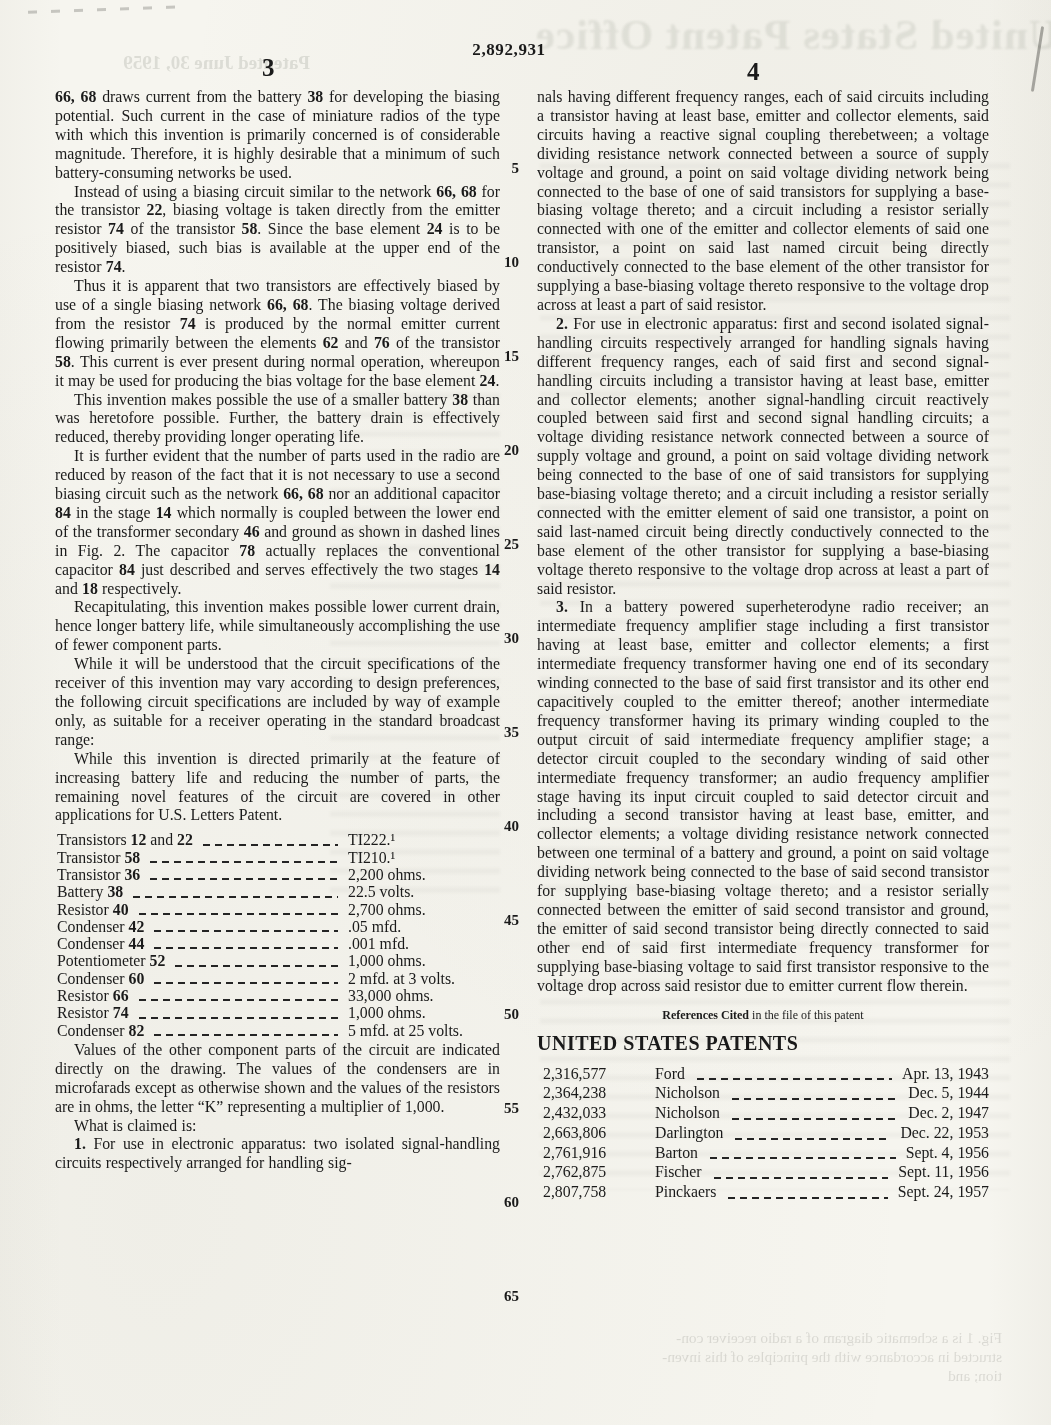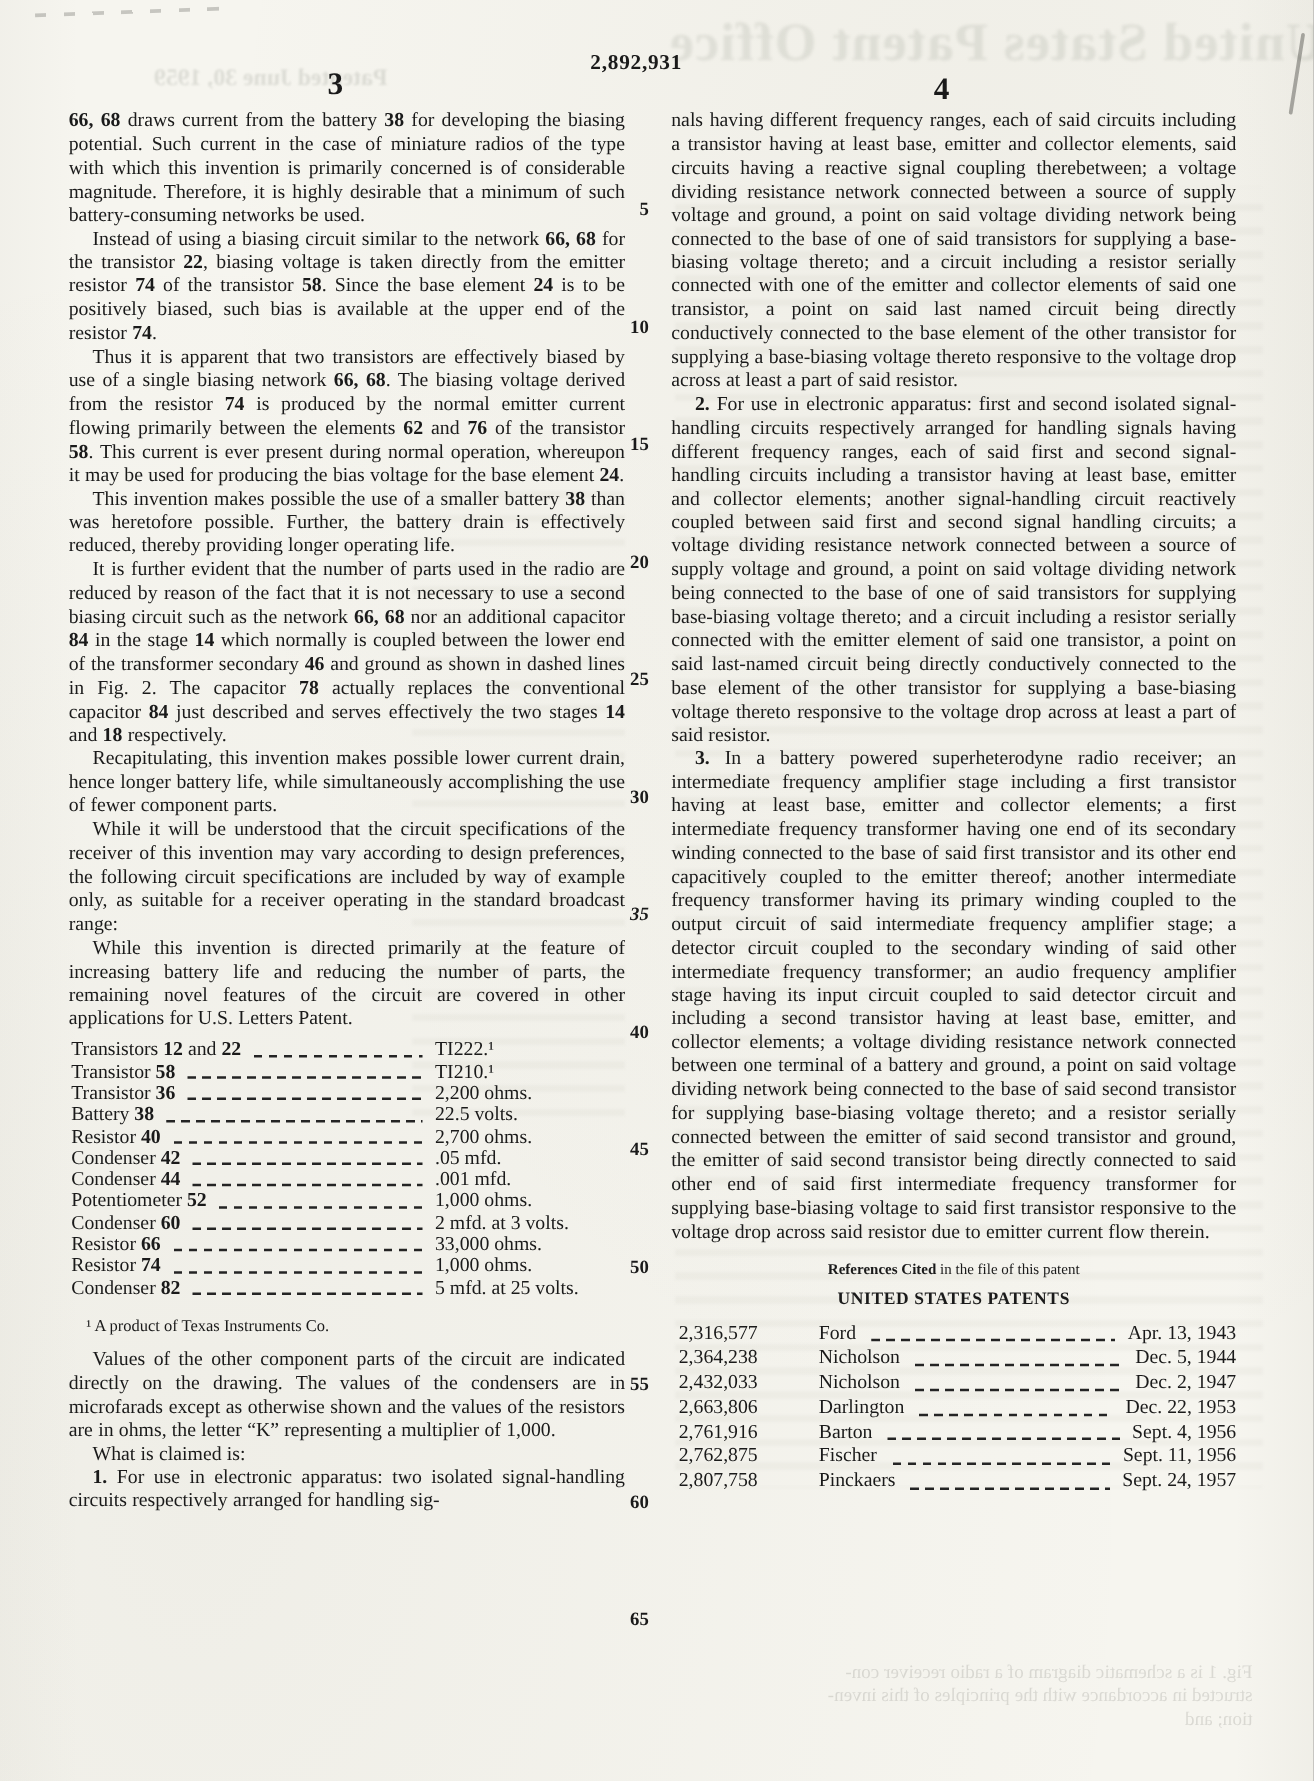--- a/index.html
+++ b/index.html
@@ -33,21 +33,21 @@
   .spec-table{margin:6px 0 2px 2px;}
   .spec-row{display:flex;align-items:baseline;font-size:15.8px;line-height:17.3px;}
   .spec-label{white-space:nowrap;}
   .spec-leader{flex:1;height:2px;margin:0 10px 3px 10px;align-self:flex-end;
     background:repeating-linear-gradient(to right,#242424 0 7px,transparent 7px 12px);}
   .spec-value{flex:0 0 152px;white-space:nowrap;}
   
   .footnote{font-size:13.2px;margin:14px 0 10px 14px;}
   
   .refs-heading{text-align:center;font-size:12px;margin-top:12px;}
-  .refs-subheading{text-align:center;font-size:14px;font-weight:700;margin-top:9px;letter-spacing:0.5px;}
+  .refs-subheading{text-align:left;font-size:20px;font-weight:700;margin-top:9px;letter-spacing:0.5px;}
   .ref-rows{margin-top:9px;padding-left:6px;}
   .ref-row{display:flex;align-items:center;font-size:15.8px;line-height:19.8px;}
   .ref-num{flex:0 0 112px;white-space:nowrap;}
   .ref-name{white-space:nowrap;}
   .ref-leader{flex:1;height:2px;margin:0 10px 3px 12px;align-self:flex-end;
     background:repeating-linear-gradient(to right,#242424 0 7px,transparent 7px 12px);}
   .ref-date{white-space:nowrap;}
   
   .ghost{position:absolute;transform:scaleX(-1);pointer-events:none;white-space:nowrap;}
   .ghost-title{left:180px;top:10px;width:880px;text-align:left;direction:ltr;
@@ -89,21 +89,21 @@
   <div class="col-no col-no-left">3</div>
   <div class="col-no col-no-right">4</div>
 
   <div id="gutter">
       <div class="line-no" style="top: 160px;">5</div>
       <div class="line-no" style="top: 254px;">10</div>
       <div class="line-no" style="top: 348px;">15</div>
       <div class="line-no" style="top: 442px;">20</div>
       <div class="line-no" style="top: 536px;">25</div>
       <div class="line-no" style="top: 630px;">30</div>
-      <div class="line-no" style="top: 724px; font-style: italic;">35</div>
+      <div class="line-no" style="top: 724px;">35</div>
       <div class="line-no" style="top: 818px;">40</div>
       <div class="line-no" style="top: 912px;">45</div>
       <div class="line-no" style="top: 1006px;">50</div>
       <div class="line-no" style="top: 1100px;">55</div>
       <div class="line-no" style="top: 1194px;">60</div>
       <div class="line-no" style="top: 1288px;">65</div>
     </div>
 
   <div class="col col-left">
     <div id="left-paras-1">
@@ -171,21 +171,20 @@
           <span class="spec-label">Resistor <b>74</b></span>
           <span class="spec-leader"></span>
           <span class="spec-value">1,000 ohms.</span>
         </div>
         <div class="spec-row">
           <span class="spec-label">Condenser <b>82</b></span>
           <span class="spec-leader"></span>
           <span class="spec-value">5 mfd. at 25 volts.</span>
         </div>
       </div>
-    <div class="footnote">¹ A product of Texas Instruments Co.</div>
     <div id="left-paras-2">
         <p class="para">Values of the other component parts of the circuit are indicated directly on the drawing.  The values of the condensers are in microfarads except as otherwise shown and the values of the resistors are in ohms, the letter “K” representing a multiplier of 1,000.</p>
         <p class="para">What is claimed is:</p>
         <p class="para"><b>1.</b> For use in electronic apparatus: two isolated signal-handling circuits respectively arranged for handling sig-</p>
       </div>
   </div>
 
   <div class="col col-right">
     <div id="right-paras">
         <p class="para no-indent">nals having different frequency ranges, each of said circuits including a transistor having at least base, emitter and collector elements, said circuits having a reactive signal coupling therebetween; a voltage dividing resistance network connected between a source of supply voltage and ground, a point on said voltage dividing network being connected to the base of one of said transistors for supplying a base-biasing voltage thereto; and a circuit including a resistor serially connected with one of the emitter and collector elements of said one transistor, a point on said last named circuit being directly conductively connected to the base element of the other transistor for supplying a base-biasing voltage thereto responsive to the voltage drop across at least a part of said resistor.</p>

